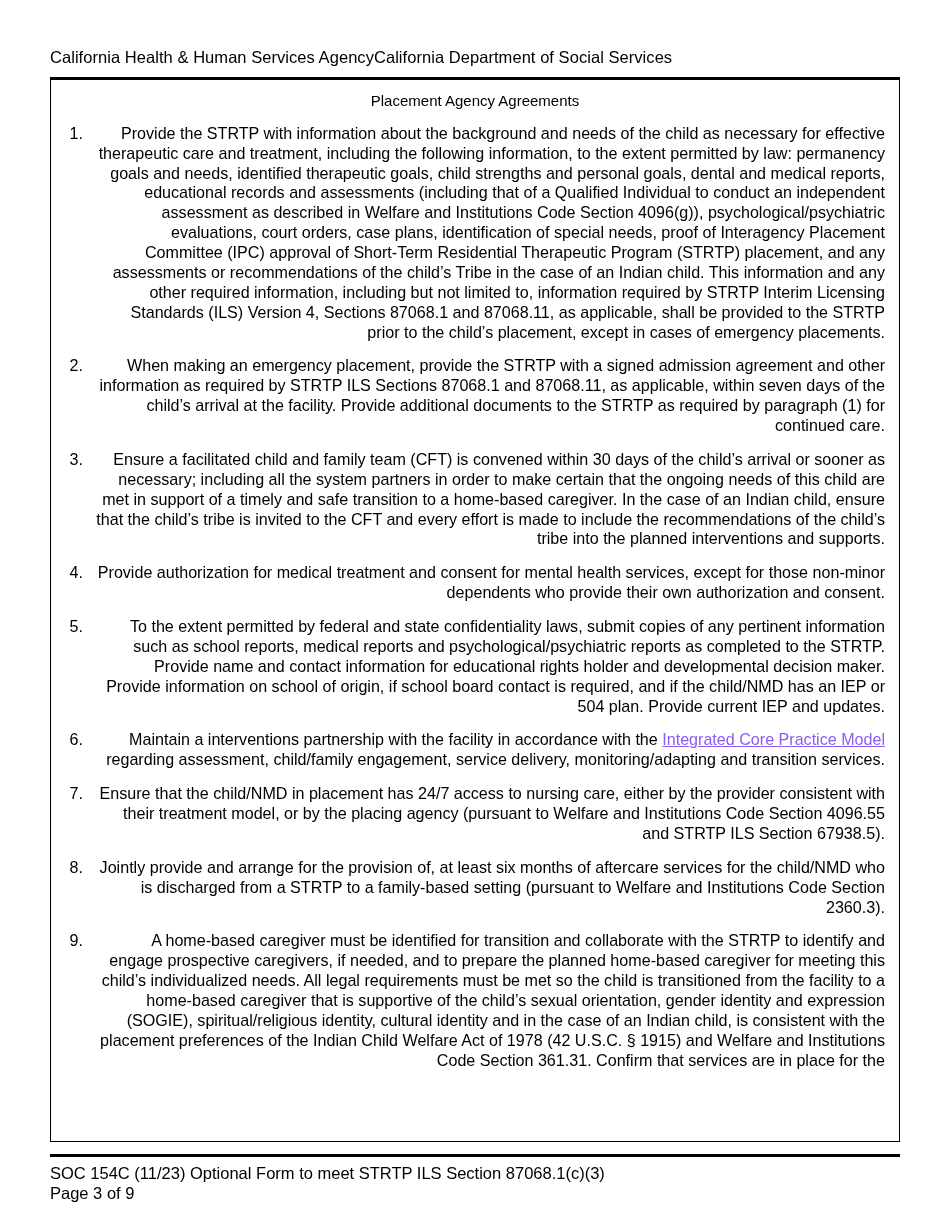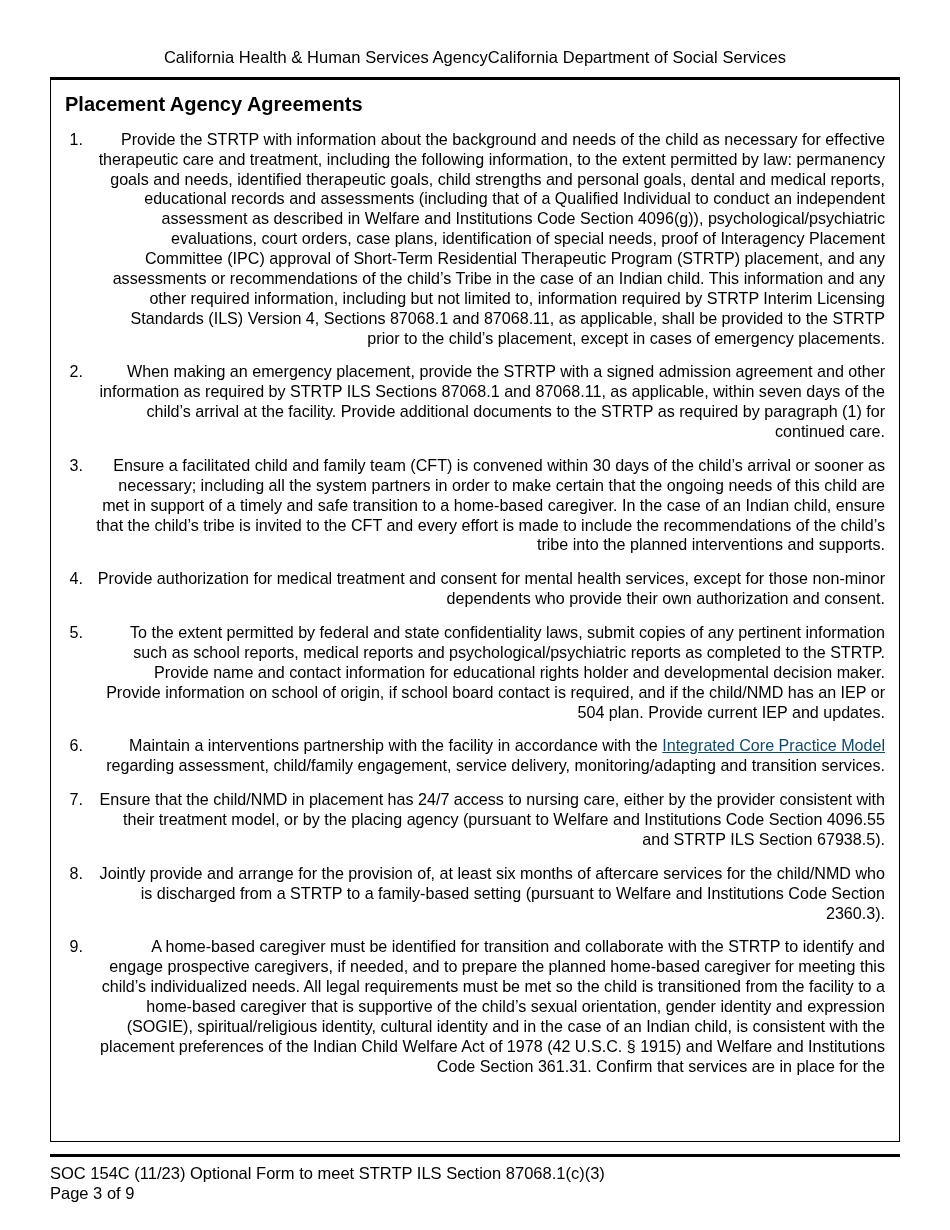--- a/index.html
+++ b/index.html
@@ -19,21 +19,21 @@
     position: relative;
     width: 950px;
     height: 1230px;
     box-sizing: border-box;
     padding: 0 50px;
   }
 
   
   .doc-header {
     display: flex;
-    justify-content: center;
+    justify-content: flex-start;
     align-items: baseline;
     font-size: 16.5px;
     line-height: 1.2;
     padding-top: 48px;
     letter-spacing: 0.05px;
   }
   .doc-header .hdr-left,
   .doc-header .hdr-right {
     white-space: nowrap;
   }
@@ -46,23 +46,23 @@
   
   .content-box {
     border: 1.6px solid #000;
     border-top: none;
     box-sizing: border-box;
     height: 1062px;
     overflow: hidden;
     padding: 12px 14px 0 14px;
   }
   .box-title {
-    text-align: left;
-    font-weight: bold;
-    font-size: 20px;
+    text-align: center;
+    font-weight: normal;
+    font-size: 15px;
     line-height: 1.2;
     margin: 0 0 14px 0;
   }
 
   ol.agreements {
     list-style: none;
     margin: 0;
     padding: 0;
   }
   ol.agreements > li {
@@ -81,21 +81,21 @@
     text-align: right;
     padding-right: 13px;
     box-sizing: border-box;
   }
   .item-text {
     flex: 1 1 auto;
     text-align: right;
     hyphens: none;
   }
   a.inline-link {
-    color: #0c4a6e;
+    color: #8b5cf6;
     text-decoration: underline;
   }
 
   
   .doc-footer {
     position: absolute;
     left: 50px;
     right: 50px;
     bottom: 26px;
   }

